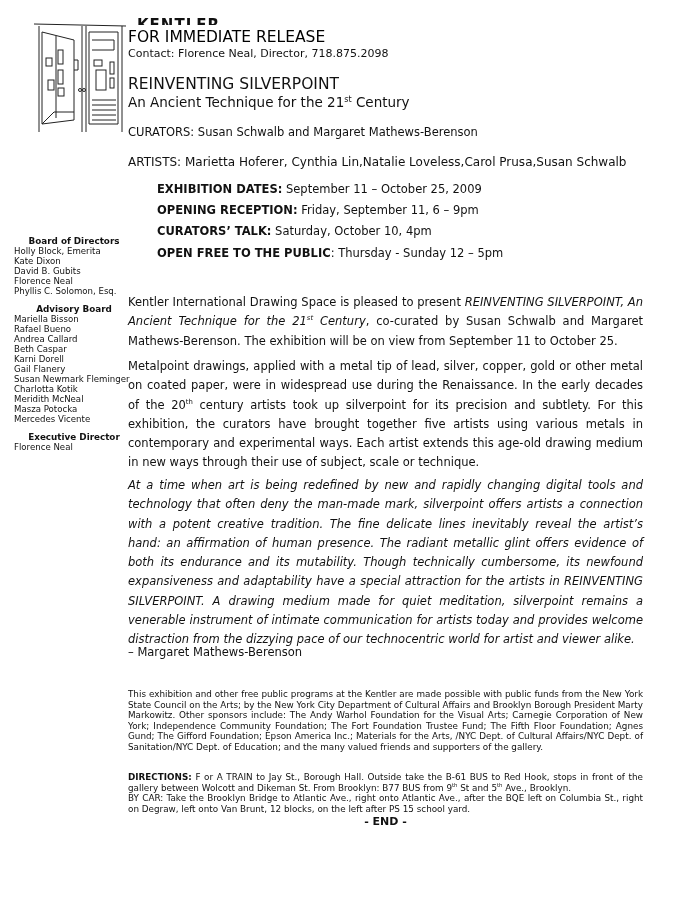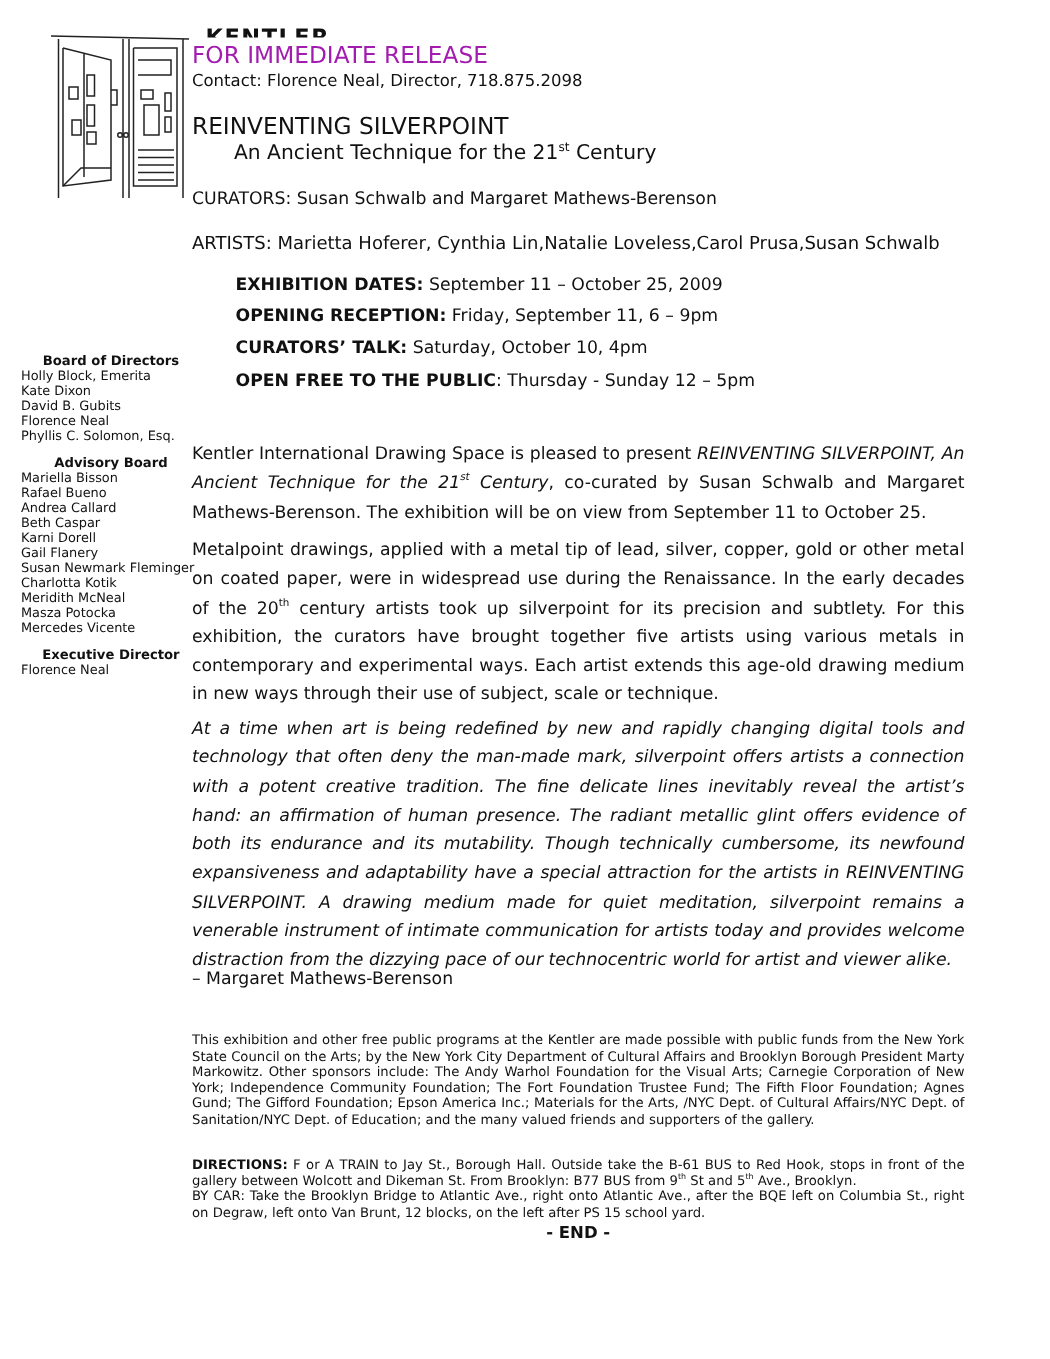--- a/index.html
+++ b/index.html
@@ -1,23 +1,23 @@
 <!DOCTYPE html>
 <html><head>
   <meta charset="utf-8">
   <style>
     html, body { margin: 0; padding: 0; background: #ffffff; }
     body { width: 700px; height: 906px; position: relative; overflow: hidden; font-family: "DejaVu Sans", sans-serif; color: #111; }
     .abs { position: absolute; }
     .logo { left: 34px; top: 20px; width: 92px; height: 112px; }
     .kentler-word { left: 137px; top: 16px; font-family: "DejaVu Sans", sans-serif; font-weight: bold; font-size: 15px; letter-spacing: 1px; color: #111; height: 9px; overflow: hidden; line-height: 18px; }
-    .release { left: 128px; top: 28px; font-size: 15.5px; line-height: 18px; color: #a21caf; }
+    .release { left: 128px; top: 28px; font-size: 15.5px; line-height: 18px; color: #000000; }
     .contact { left: 128px; top: 47px; font-size: 11px; line-height: 13px; }
     .title { left: 128px; top: 75px; font-size: 15.5px; line-height: 18px; }
-    .subtitle { left: 128px; top: 94px; font-size: 13.5px; line-height: 16px; margin-left: 28px; }
+    .subtitle { left: 128px; top: 94px; font-size: 13.5px; line-height: 16px; }
     sup { font-size: 60%; vertical-align: super; line-height: 0; }
     .curators { left: 128px; top: 125px; font-size: 11.5px; line-height: 14px; }
     .artists { left: 128px; top: 155px; font-size: 12px; line-height: 14px; }
     .info { left: 128px; font-size: 11.5px; line-height: 14px; }
     .info b { font-weight: bold; margin-left: 29px; }
     .sidebar { left: 14px; top: 236px; width: 120px; font-size: 8.6px; line-height: 10px; color: #111; }
     .sidebar .sh { font-weight: bold; font-size: 8.8px; text-align: center; }
     .sidebar .gap { height: 8px; }
     .sidebar .nowrap { white-space: nowrap; }
     .body-text { left: 128px; width: 515px; font-size: 11.5px; line-height: 19.3px; text-align: justify; }

